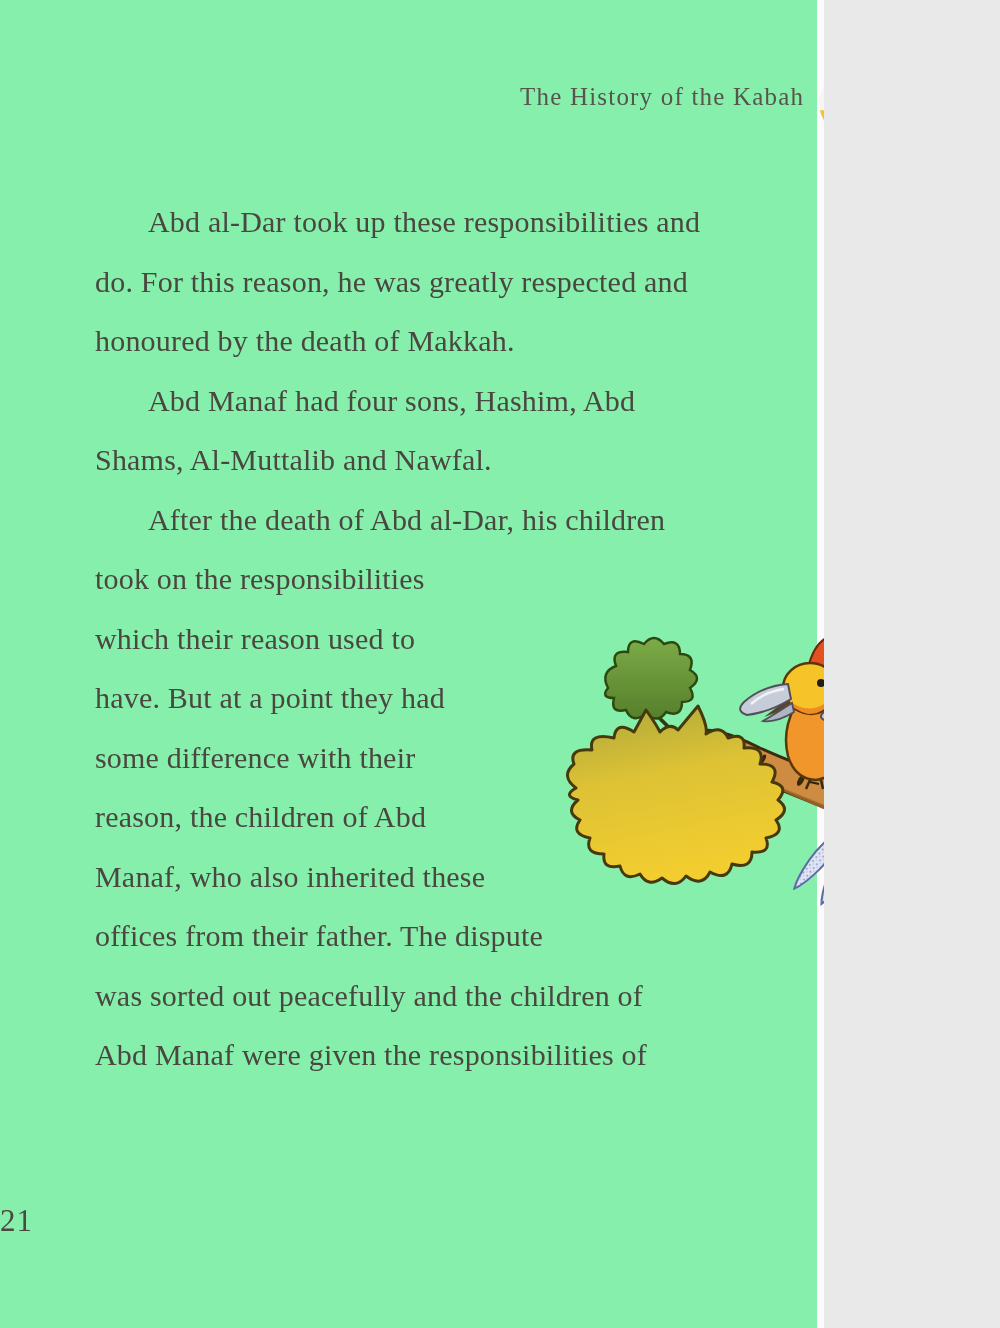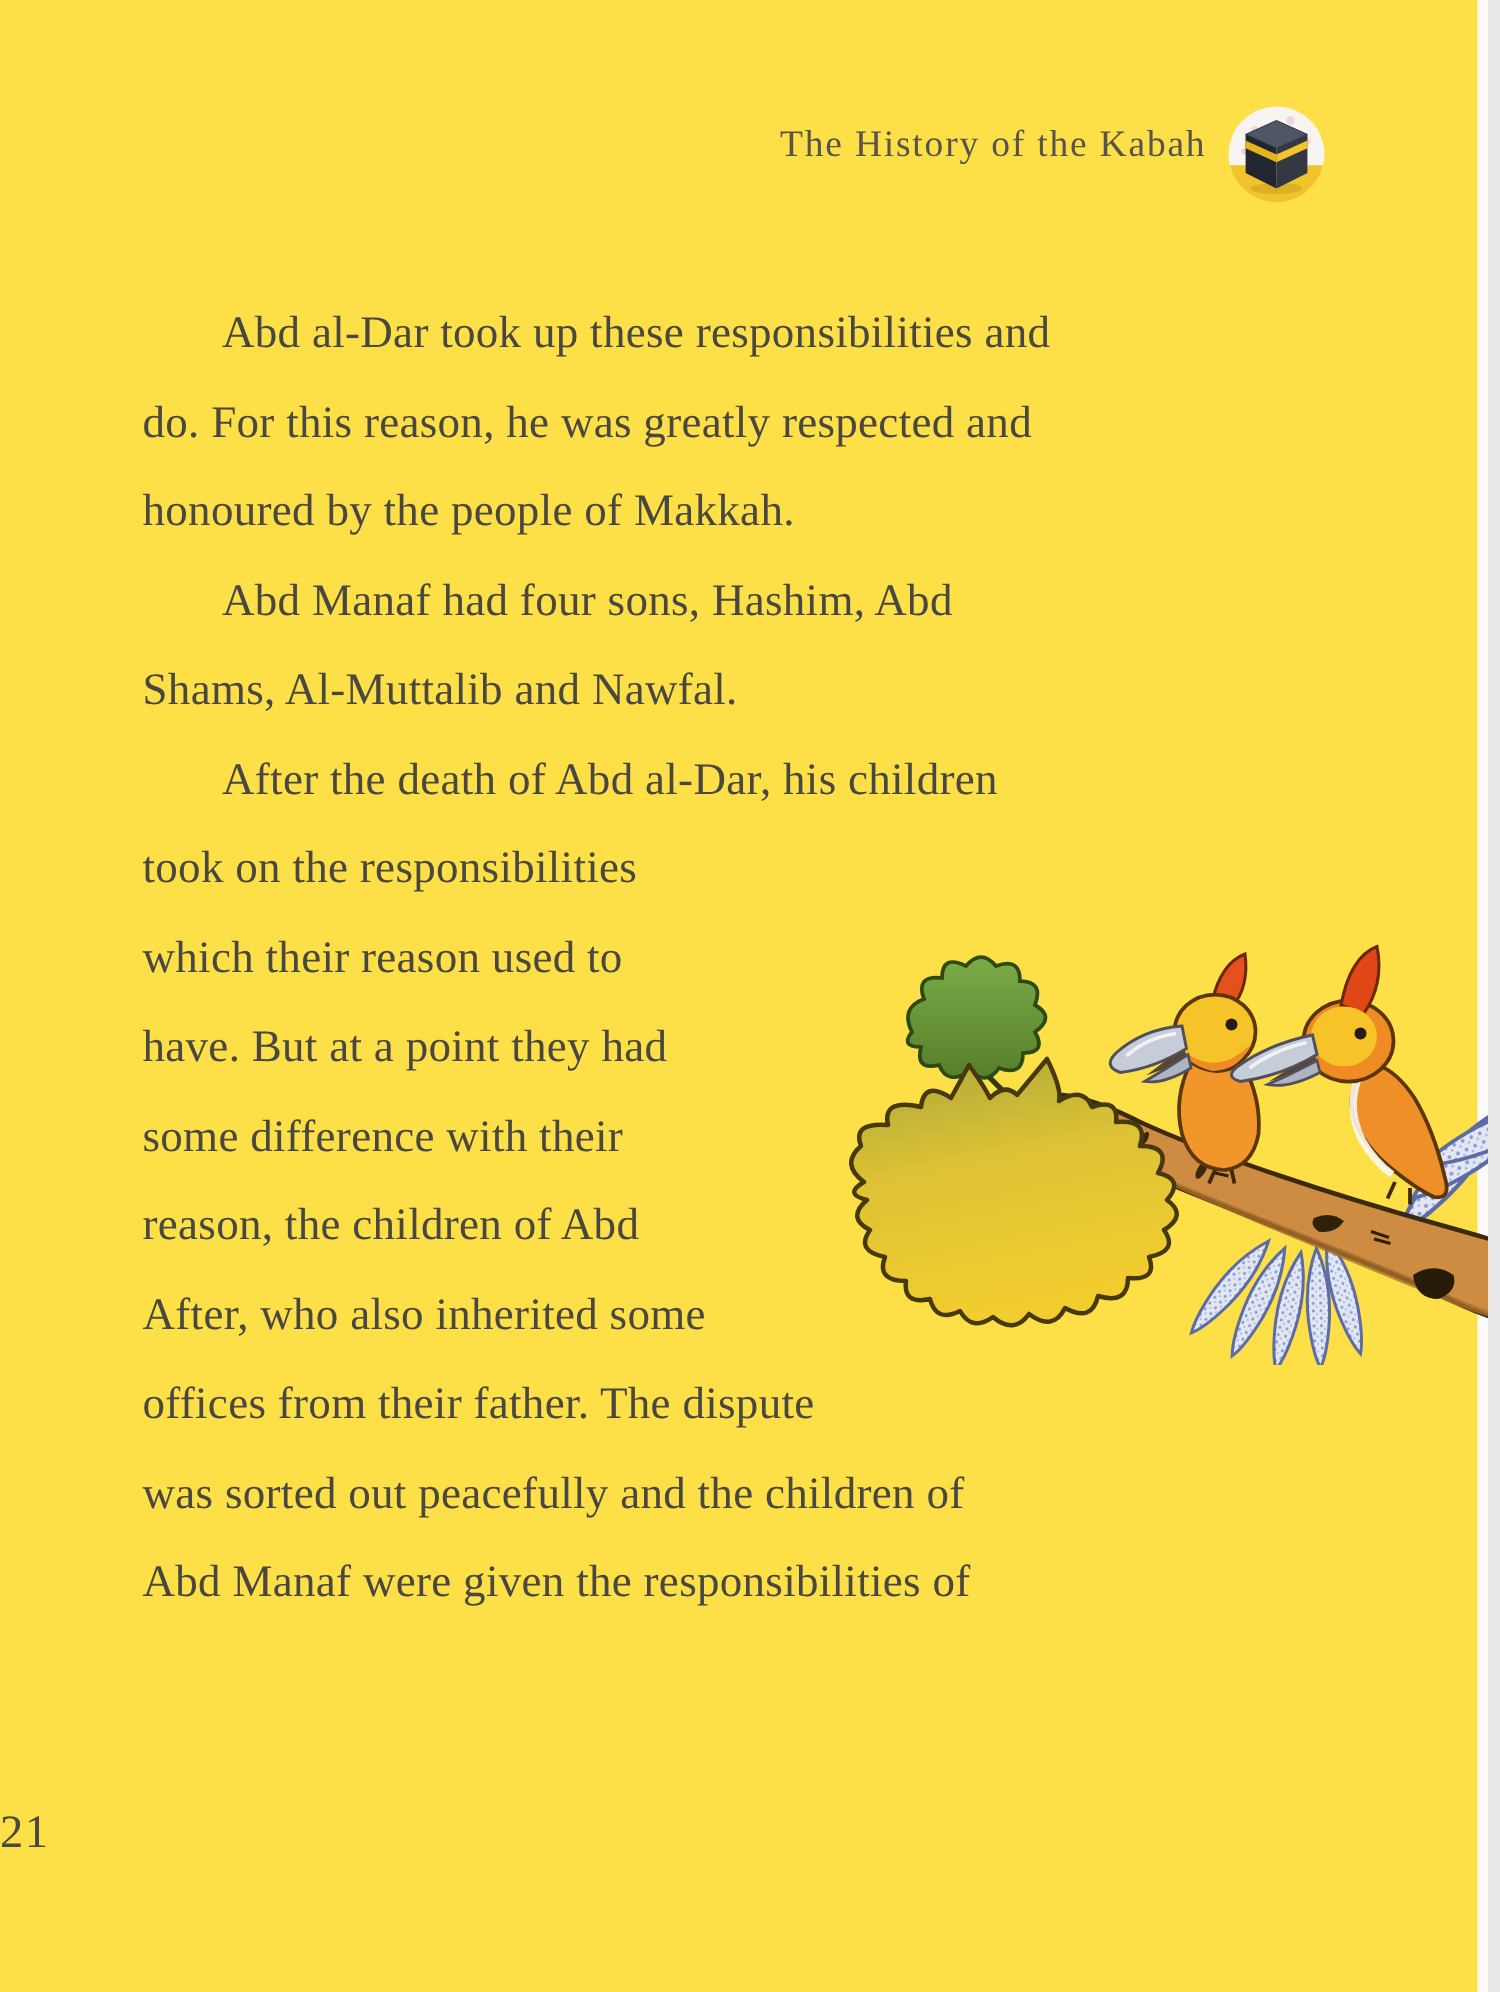--- a/index.html
+++ b/index.html
@@ -1,19 +1,19 @@
 <!DOCTYPE html>
 <html><head>
 <meta charset="utf-8">
 <style>
   * { margin:0; padding:0; box-sizing:border-box; }
   html,body { background:#e9e9e9; }
   .page {
-    position:relative; width:992px; height:1328px;
-    background:#fde047; overflow:hidden;
+    position:relative; width:824px; height:1328px;
+    background:#86efac; overflow:hidden;
     font-family:"Liberation Serif", serif;
   }
   .scan-edge {
     position:absolute; right:0; top:0; width:7px; height:100%;
     background:#fdfafb;
   }
   .header-title {
     position:absolute; left:520px; top:83px;
     font-size:25px; letter-spacing:1.2px; color:#57544b;
     white-space:nowrap;
@@ -51,30 +51,30 @@
     <path d="M 33,11 L 53,20 L 33,29 L 13,20 Z" fill="#4e5563" stroke="#2a2d36" stroke-width="0.6"></path>
     <path d="M 13,20 L 33,29 L 33,55 L 13,45 Z" fill="#23262e"></path>
     <path d="M 33,29 L 53,20 L 53,45 L 33,55 Z" fill="#343843"></path>
     <path d="M 13,24 L 33,33 L 33,38 L 13,29 Z" fill="#e6b31e"></path>
     <path d="M 33,33 L 53,24 L 53,29 L 33,38 Z" fill="#f2c62a"></path>
   </svg>
 
   <div class="body-text">
       <div class="line indent">Abd al-Dar took up these responsibilities and</div>
       <div class="line">do. For this reason, he was greatly respected and</div>
-      <div class="line">honoured by the people of Makkah.</div>
+      <div class="line">honoured by the death of Makkah.</div>
       <div class="line indent">Abd Manaf had four sons, Hashim, Abd</div>
       <div class="line">Shams, Al-Muttalib and Nawfal.</div>
       <div class="line indent">After the death of Abd al-Dar, his children</div>
       <div class="line">took on the responsibilities</div>
       <div class="line">which their reason used to</div>
       <div class="line">have. But at a point they had</div>
       <div class="line">some difference with their</div>
       <div class="line">reason, the children of Abd</div>
-      <div class="line">After, who also inherited some</div>
+      <div class="line">Manaf, who also inherited these</div>
       <div class="line">offices from their father. The dispute</div>
       <div class="line">was sorted out peacefully and the children of</div>
       <div class="line">Abd Manaf were given the responsibilities of</div>
     </div>
 
   <svg class="illustration" viewBox="0 0 442 282" aria-hidden="true">
     <defs>
       <pattern id="speck" patternUnits="userSpaceOnUse" width="5" height="5">
         <rect width="5" height="5" fill="#e2e7f4"></rect>
         <circle cx="1.6" cy="1.8" r="1" fill="#8b97c9"></circle>

